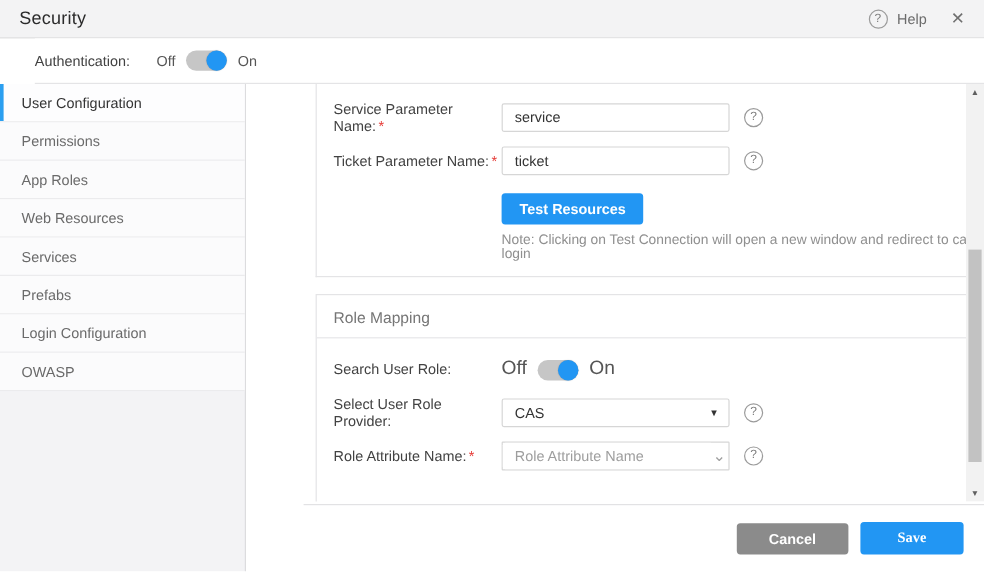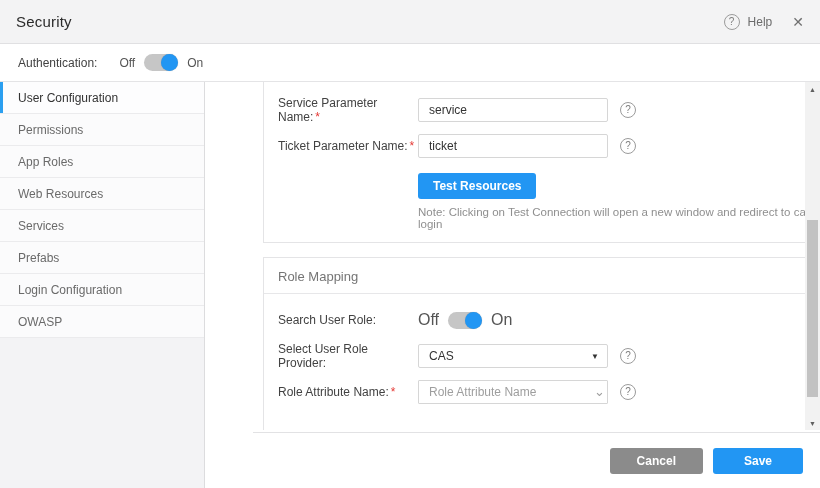--- a/index.html
+++ b/index.html
@@ -1,33 +1,33 @@
 <!DOCTYPE html>
 <html><head>
 <meta charset="utf-8">
 <style>
   * { margin:0; padding:0; box-sizing:border-box; }
   html,body { width:820px; height:488px; }
   body { font-family:"Liberation Sans","DejaVu Sans",sans-serif; background:#fff; color:#424242; }
   .page { position:relative; width:820px; height:488px; overflow:hidden; background:#fff; }
 
   
-  .header { height:44px; background:#f3f3f4; border-bottom:1px solid #e0e0e2;
+  .header { height:32px; background:#f3f3f4; border-bottom:1px solid #e0e0e2;
             display:flex; align-items:center; padding:0 16px; }
   .header .title { font-size:15px; color:#2b2b2b; letter-spacing:.2px; }
   .header .spacer { flex:1; }
   .hdr-right { display:flex; align-items:center; gap:8px; color:#6b6b6b; font-size:12px; }
   .qmark { width:16px; height:16px; border:1.5px solid #9b9b9b; border-radius:50%;
            display:inline-flex; align-items:center; justify-content:center;
            font-size:10px; color:#7d7d7d; line-height:1; }
   .close-x { font-size:14px; color:#6f6f6f; margin-left:12px; cursor:pointer; }
 
   
   .auth-bar { height:38px; background:#fff; border-bottom:1px solid #e4e4e6;
-              display:flex; align-items:center; padding-left:18px; font-size:12px; }
+              display:flex; align-items:center; font-size:12px;margin-left:29px; }
   .auth-bar .lbl { color:#424242; margin-right:22px; }
   .tgl-txt { color:#555; }
   .toggle { width:34px; height:17px; background:#c6c6c6; border-radius:9px;
             position:relative; margin:0 9px; cursor:pointer; }
   .toggle .knob { position:absolute; top:0; right:0; width:17px; height:17px;
                   border-radius:50%; background:#2296f3; box-shadow:0 0 1px rgba(0,0,0,.25); }
 
   
   .body { display:flex; height:406px;gap:48px; }
   .sidebar { width:205px; background:#f3f3f5; border-right:1px solid #dcdcde; }
@@ -86,21 +86,21 @@
 
   
   .footer { position:absolute; bottom:0; left:0; right:0; height:56px; background:#fff;
             border-top:1px solid #e2e2e4; display:flex; align-items:center;
             justify-content:flex-end; padding-right:17px; gap:10px; }
   .btn-gray { background:#8b8b8b; color:#fff; font-weight:bold; font-size:12px;
               border:none; border-radius:3px; padding:6px 27px; cursor:pointer;
               font-family:"Liberation Sans","DejaVu Sans",sans-serif; }
   .btn-save { background:#2296f3; color:#fff; font-weight:bold; font-size:12px;
               border:none; border-radius:3px; padding:6px 31px; cursor:pointer;
-              font-family:Liberation Sans, sans-serif; }
+              font-family:Liberation Serif, serif; }
 </style>
 </head>
 <body>
 
 <div class="page">
 
   <div class="header">
     <span class="title">Security</span>
     <span class="spacer"></span>
     <span class="hdr-right">

